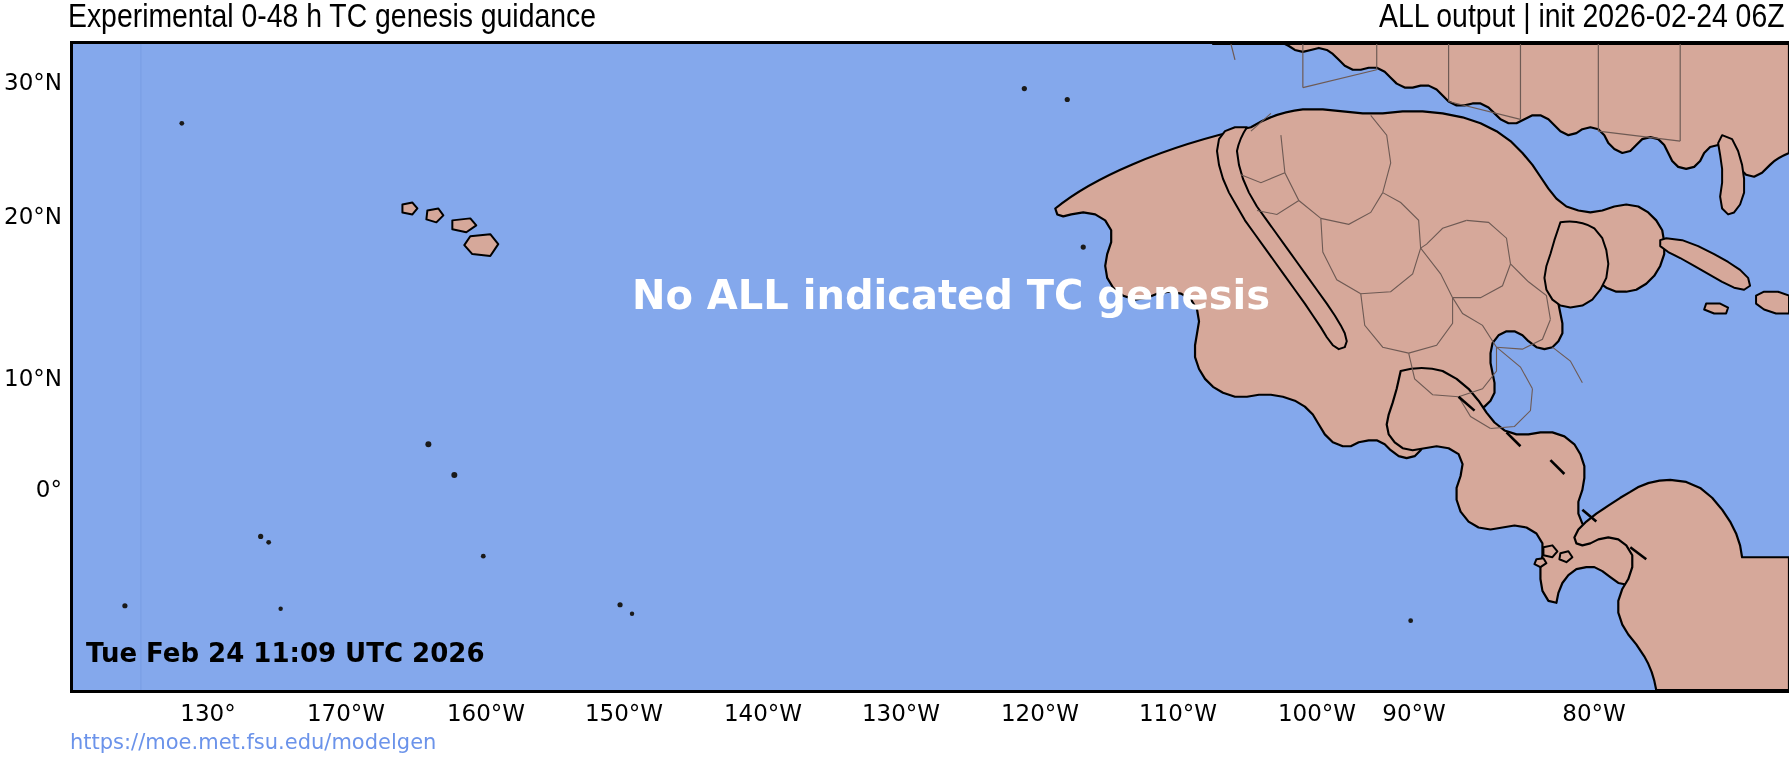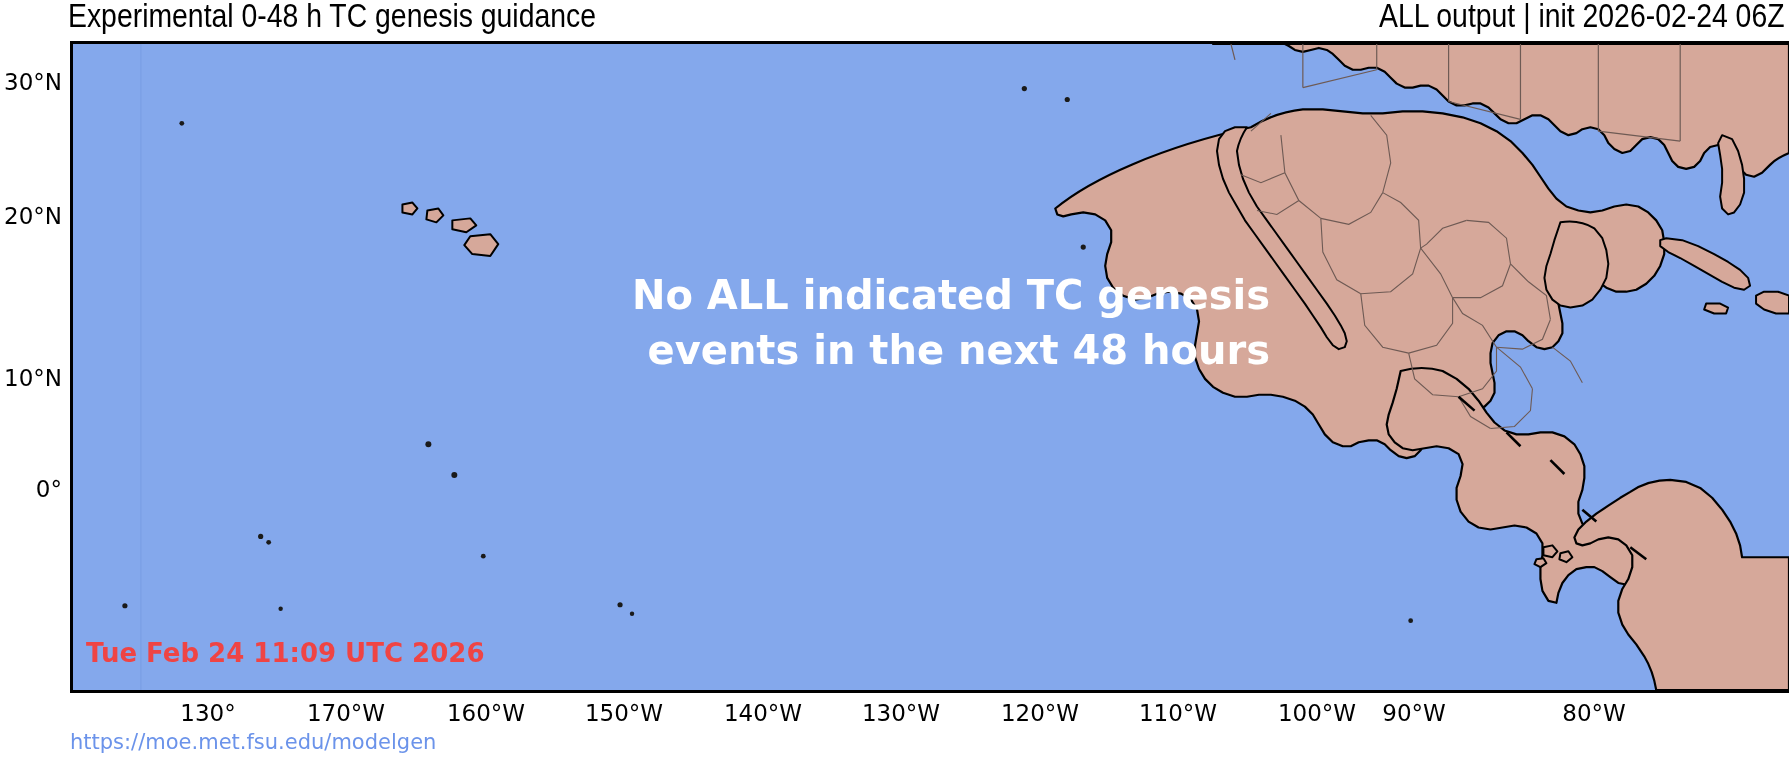--- a/index.html
+++ b/index.html
@@ -104,21 +104,21 @@
   }
   #no-genesis-msg div { white-space: nowrap; }
 
   #timestamp {
     position: absolute;
     left: 86px;
     top: 638px;
     font-family: "DejaVu Sans", sans-serif;
     font-weight: bold;
     font-size: 26px;
-    color: #ef4444;
+    color: #000000;
     white-space: nowrap;
   }
 
   #url-link {
     position: absolute;
     left: 70px;
     top: 730px;
     font-family: "DejaVu Sans", sans-serif;
     font-size: 21px;
     color: #6b93ea;
@@ -466,21 +466,20 @@
       </g>
 
       <line x1="68" y1="0" x2="68" y2="652" stroke="#7ba0e6" stroke-width="1.4"></line>
     </g>
   </svg>
 
 </div>
 
 <div id="no-genesis-msg">
   <div>No ALL indicated TC genesis</div>
-  <div>events in the next 48 hours</div>
 </div>
 
 <div id="timestamp">Tue Feb 24 11:09 UTC 2026</div>
 
 <div id="yticks">
     <div class="ytick" style="top: 69px;">30°N</div>
     <div class="ytick" style="top: 203px;">20°N</div>
     <div class="ytick" style="top: 339px; margin-top: 26px;">10°N</div>
     <div class="ytick" style="top: 476px;">0°</div>
   </div>

